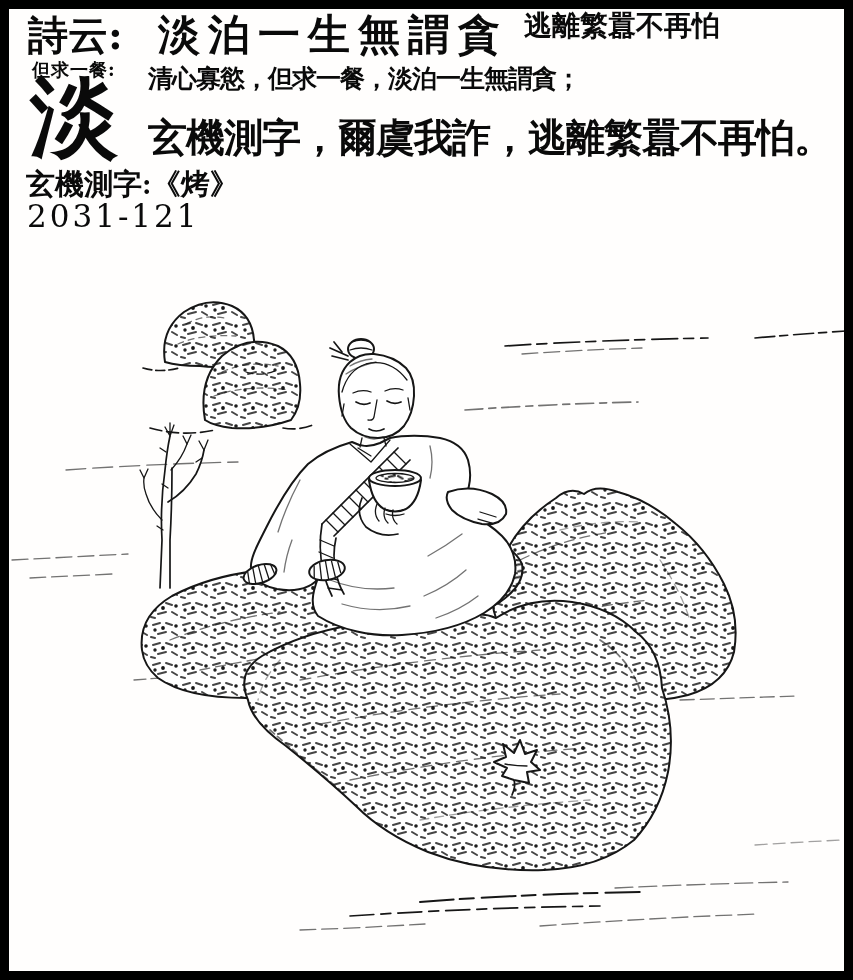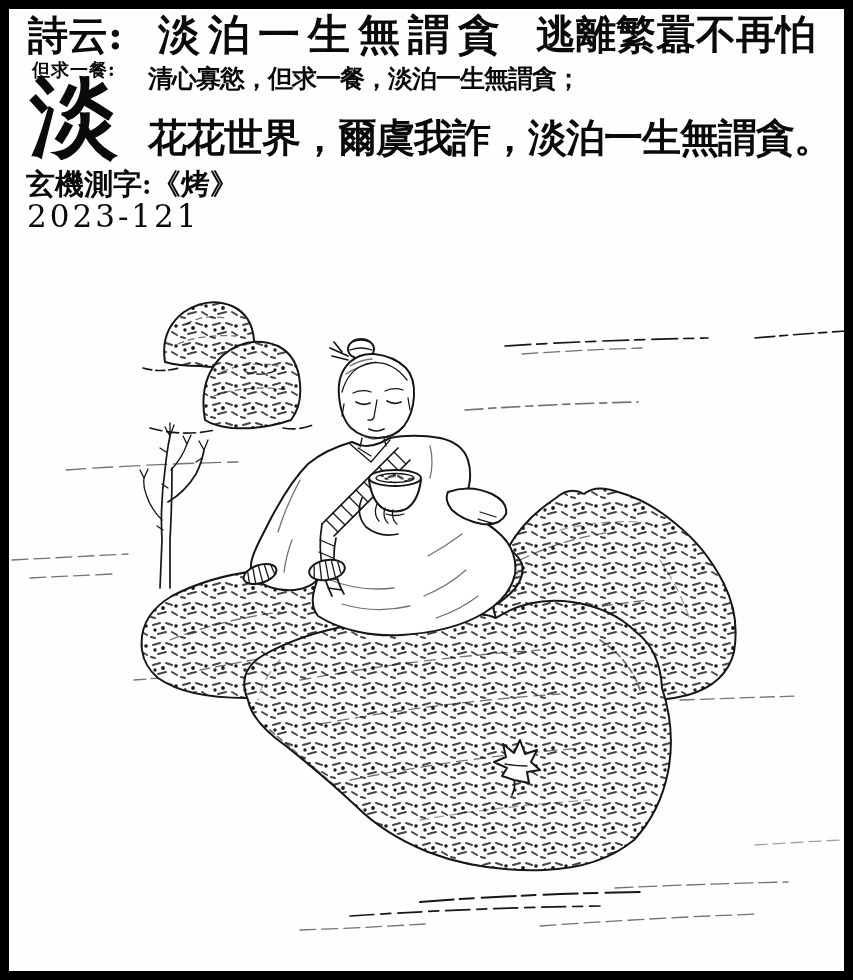--- a/index.html
+++ b/index.html
@@ -4,21 +4,21 @@
 <style>
   html,body{margin:0;padding:0;background:#ffffff;}
   .canvas{
     position:relative;width:853px;height:980px;background:#fffefd;
     overflow:hidden;font-family:"DejaVu Serif","Liberation Serif",serif;color:#090909;
   }
   .frame{position:absolute;inset:0;border:9px solid #000;pointer-events:none;z-index:50;}
   .txt{position:absolute;white-space:nowrap;color:#0a0a0a;}
   .shiyun{left:28px;top:8px;font-size:40px;font-weight:bold;}
   .l1a{left:158px;top:7px;font-size:42px;font-weight:bold;letter-spacing:8px;text-align:center;}
-  .l1b{left:536px;top:7px;font-size:40px;font-weight:bold;letter-spacing:0px;text-align:center;}
+  .l1b{left:524px;top:7px;font-size:28px;font-weight:bold;letter-spacing:0px;text-align:center;}
   .intro{left:32px;top:58px;font-size:18px;font-weight:bold;letter-spacing:1px;}
   .bigchar{left:30px;top:72px;font-size:88px;font-weight:bold;line-height:1;}
   .l2{left:148px;top:62px;font-size:25px;font-weight:bold;letter-spacing:-1px;}
   .l3{left:148px;top:111px;font-size:39px;font-weight:bold;letter-spacing:-1px;}
   .xuanji{left:26px;top:165px;font-size:29px;font-weight:bold;font-family:Liberation Serif, serif;}
   .issue{left:27px;top:198px;font-size:31px;letter-spacing:3px;}
   svg.art{position:absolute;left:0;top:0;z-index:1;}
   svg.art path,svg.art line,svg.art ellipse,svg.art circle{
     fill:none;stroke:#161616;stroke-width:2;stroke-linecap:round;stroke-linejoin:round;
   }
@@ -34,23 +34,23 @@
 <body>
 
 <div class="canvas">
 
   <div class="txt shiyun">詩云:</div>
   <div class="txt l1a">淡泊一生無謂貪</div>
   <div class="txt l1b">逃離繁囂不再怕</div>
   <div class="txt intro">但求一餐:</div>
   <div class="txt bigchar">淡</div>
   <div class="txt l2">清心寡慾，但求一餐，淡泊一生無謂貪；</div>
-  <div class="txt l3">花花世界，爾虞我詐，淡泊一生無謂貪。</div>
+  <div class="txt l3">玄機測字，爾虞我詐，逃離繁囂不再怕。</div>
   <div class="txt xuanji">玄機測字:《烤》</div>
-  <div class="txt issue">2023-121</div>
+  <div class="txt issue">2031-121</div>
 
   <svg class="art" width="853" height="980" viewBox="0 0 853 980" role="img">
     <defs>
       <pattern id="spk" width="30" height="20" patternUnits="userSpaceOnUse">
         <rect width="30" height="20" fill="#ffffff"></rect>
         <path d="M3,5 l7,-2 M16,3 l6,2 M8,14 l8,-2 M22,12 l5,3 M1,17 l4,1" stroke="#1b1b1b" stroke-width="1.1" fill="none" opacity=".8"></path>
         <circle cx="13" cy="8" r=".9" fill="#111" stroke="none"></circle>
         <circle cx="26" cy="6" r=".8" fill="#111" stroke="none"></circle>
         <circle cx="5" cy="10" r=".7" fill="#111" stroke="none"></circle>
       </pattern>

